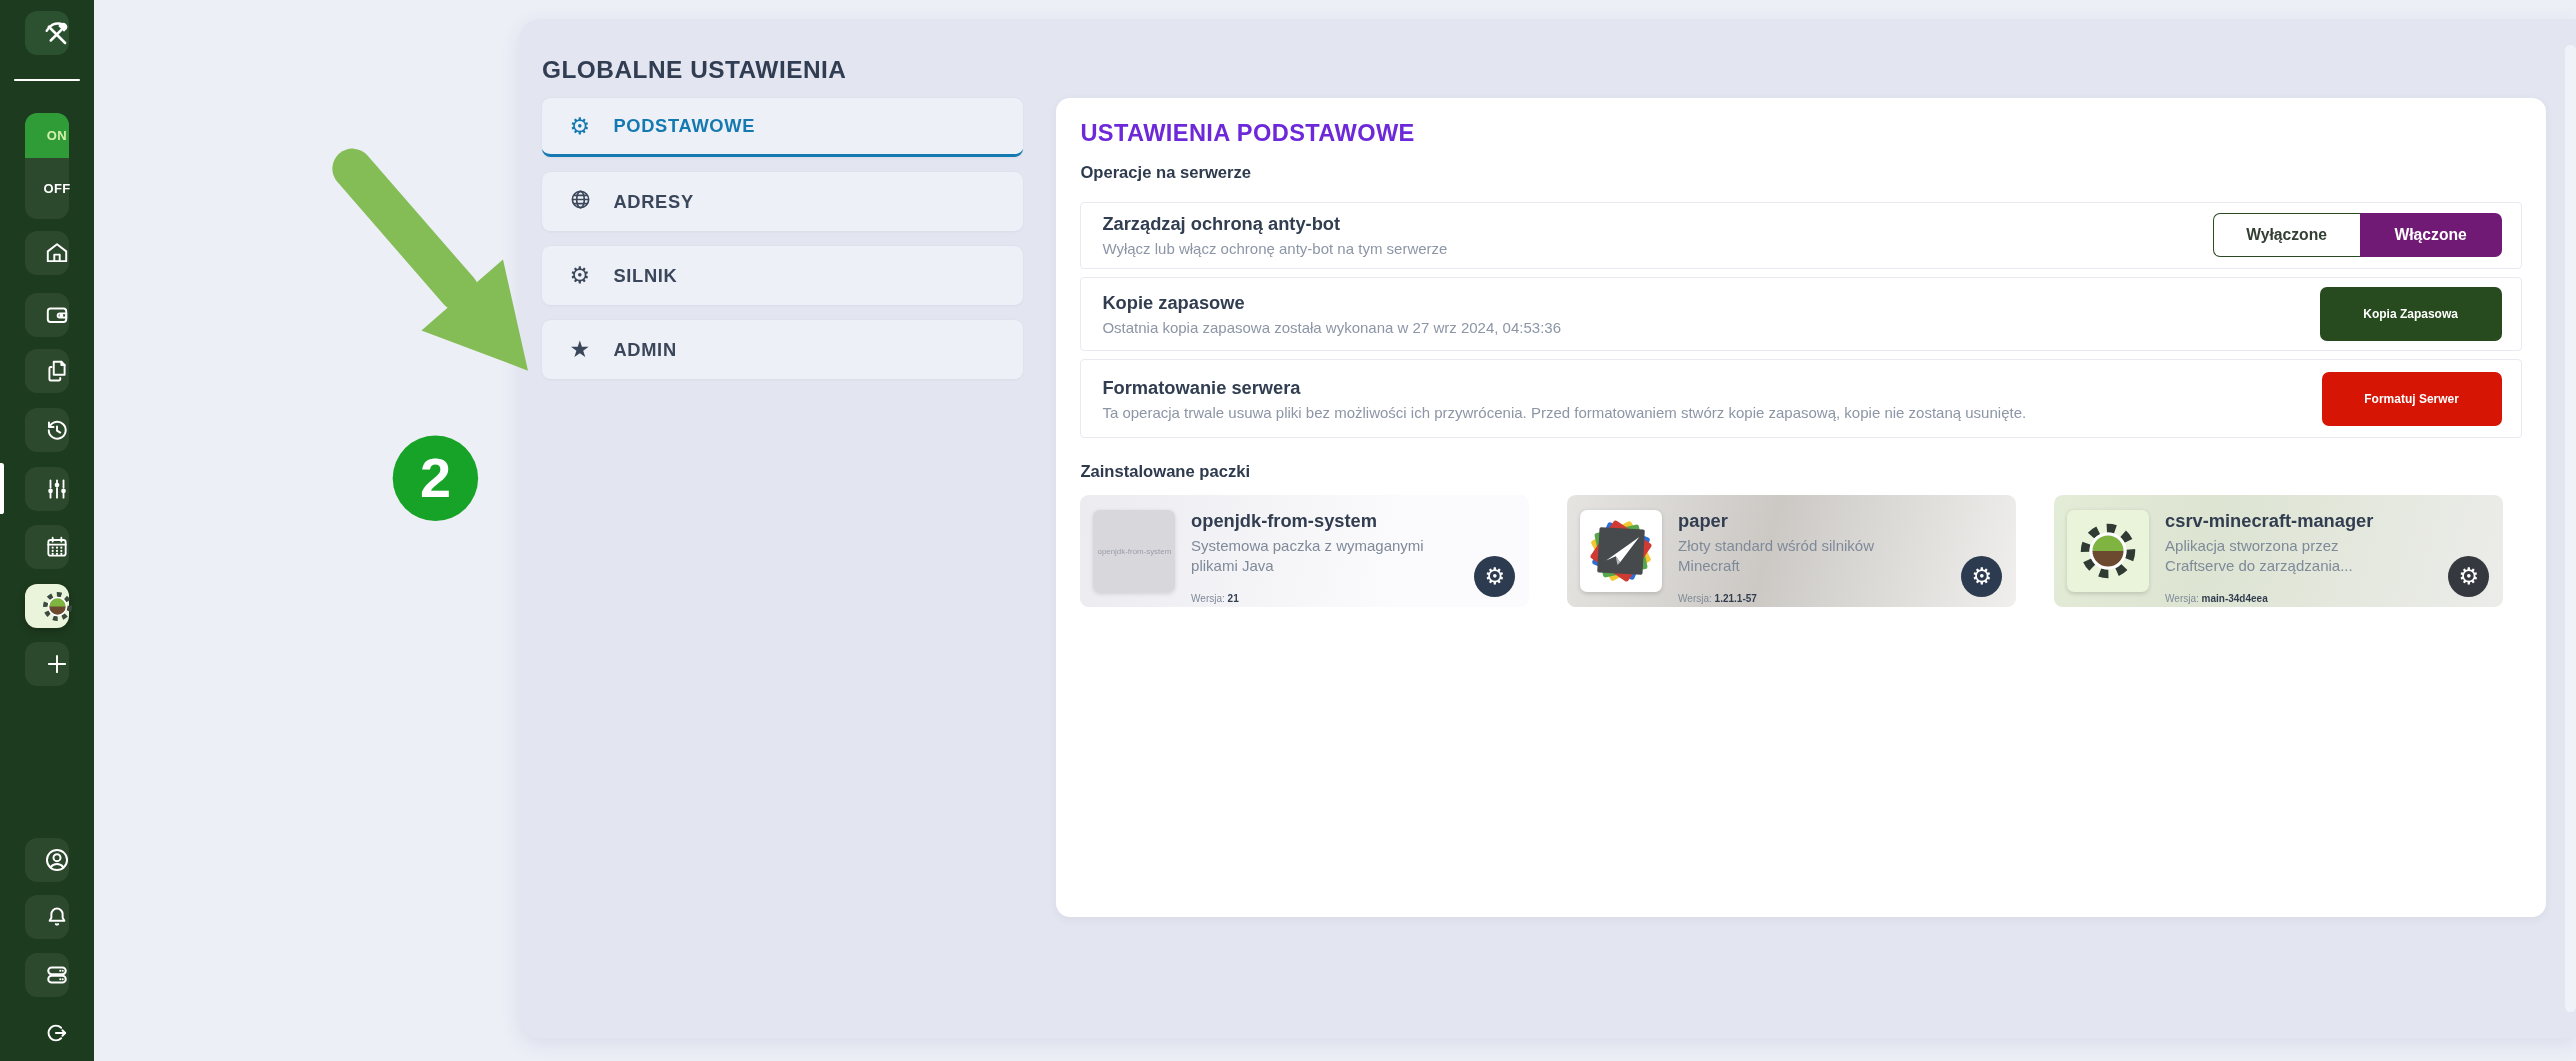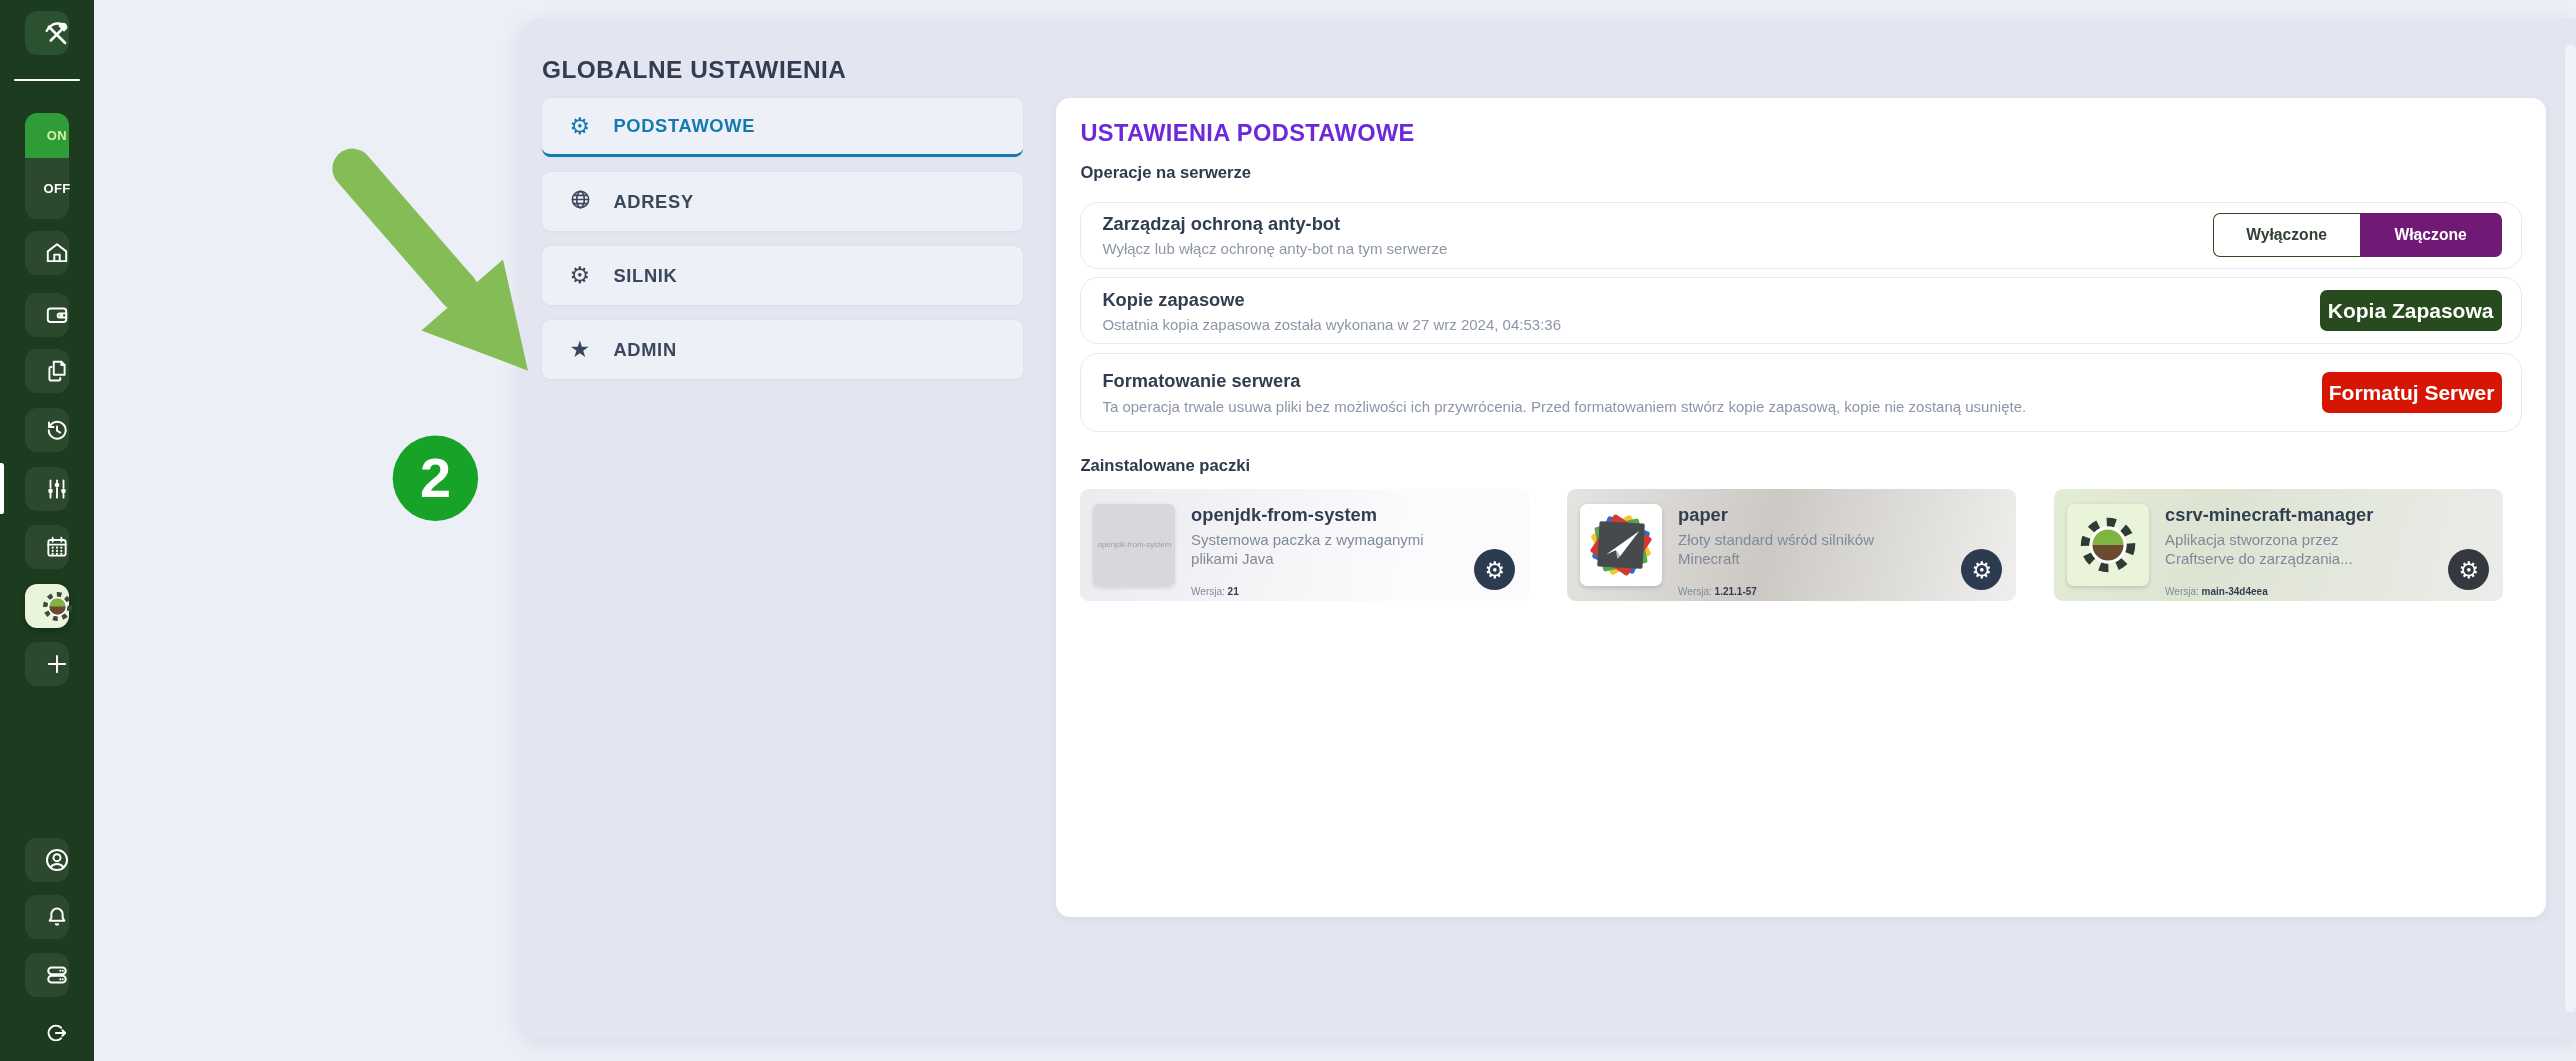--- a/index.html
+++ b/index.html
@@ -42,32 +42,32 @@
   .menu-item .mi-icon { width:24.4px; text-align:center; font-family:"DejaVu Sans", sans-serif; font-size:23px; line-height:1; }
   .menu-item.active { color:#1379b0; border-bottom:3.5px solid #1379b0; }
   .menu-item.active .mi-icon { color:#1379b0; }
 
   
   .content { position:absolute; left:537px; top:79px; width:1490px; height:819px; background:#fff;
              border-radius:14px; padding:22px 24.4px 0 24.4px; box-shadow:0 2.6px 8.7px rgba(50,60,100,.06); }
   .content h2 { font-size:23.6px; font-weight:700; color:#6d28d9; letter-spacing:0.4px; margin-bottom:15.7px; }
   .ops-head, .pkg-head { font-size:16.6px; font-weight:700; color:#2e3a4e; }
   .ops-head { margin-bottom:19px; }
-  .srow { border:1.7px solid #e7eaf3; border-radius:18px; display:flex; align-items:center;
+  .srow { border:1.7px solid #e7eaf3; border-radius:4px; display:flex; align-items:center;
           justify-content:space-between; padding:8.7px 19px 8.7px 21px; margin-bottom:8.7px; min-height:67px; }
   .srow-3 { min-height:79px; }
   .srow-title { font-size:18.3px; font-weight:700; color:#313d50; margin-bottom:5.2px; }
   .srow-sub { font-size:15px; color:#8d96a6; }
   .toggle { display:flex; flex-shrink:0; }
   .tg-off { width:147px; height:44px; background:#fff; border:1.7px solid #2c4a22; border-right:none;
             border-radius:7px 0 0 7px; color:#333f33; font-size:15.7px; font-weight:600;
             display:flex; align-items:center; justify-content:center; cursor:pointer; }
   .tg-on  { width:142px; height:44px; background:#701a75; border-radius:0 7px 7px 0; color:#fff;
             font-size:15.7px; font-weight:700; display:flex; align-items:center; justify-content:center; cursor:pointer; }
-  .btn { height:41px; border:none; border-radius:7px; color:#fff; font-weight:700; font-size:21px;
+  .btn { height:54px; border:none; border-radius:7px; color:#fff; font-weight:700; font-size:12px;
          font-family:"Liberation Sans", sans-serif; display:flex; align-items:center; justify-content:center;
          cursor:pointer; flex-shrink:0;text-align:center; }
   .btn-green { background:#274a1e; width:182px; }
   .btn-red   { background:#d61505; width:180px; }
 
   .pkg-head { margin:23.6px 0 13px 0; }
   .pkgs { display:flex; gap:38px; }
   .pkg { width:449px; height:112px; border-radius:8.7px; padding:15px 14px 12.2px 13px;
          display:flex; gap:15.7px; position:relative; }
   .pkg-1 { background:linear-gradient(100deg,#ebebf0 0%,#fbfbfd 70%); }

